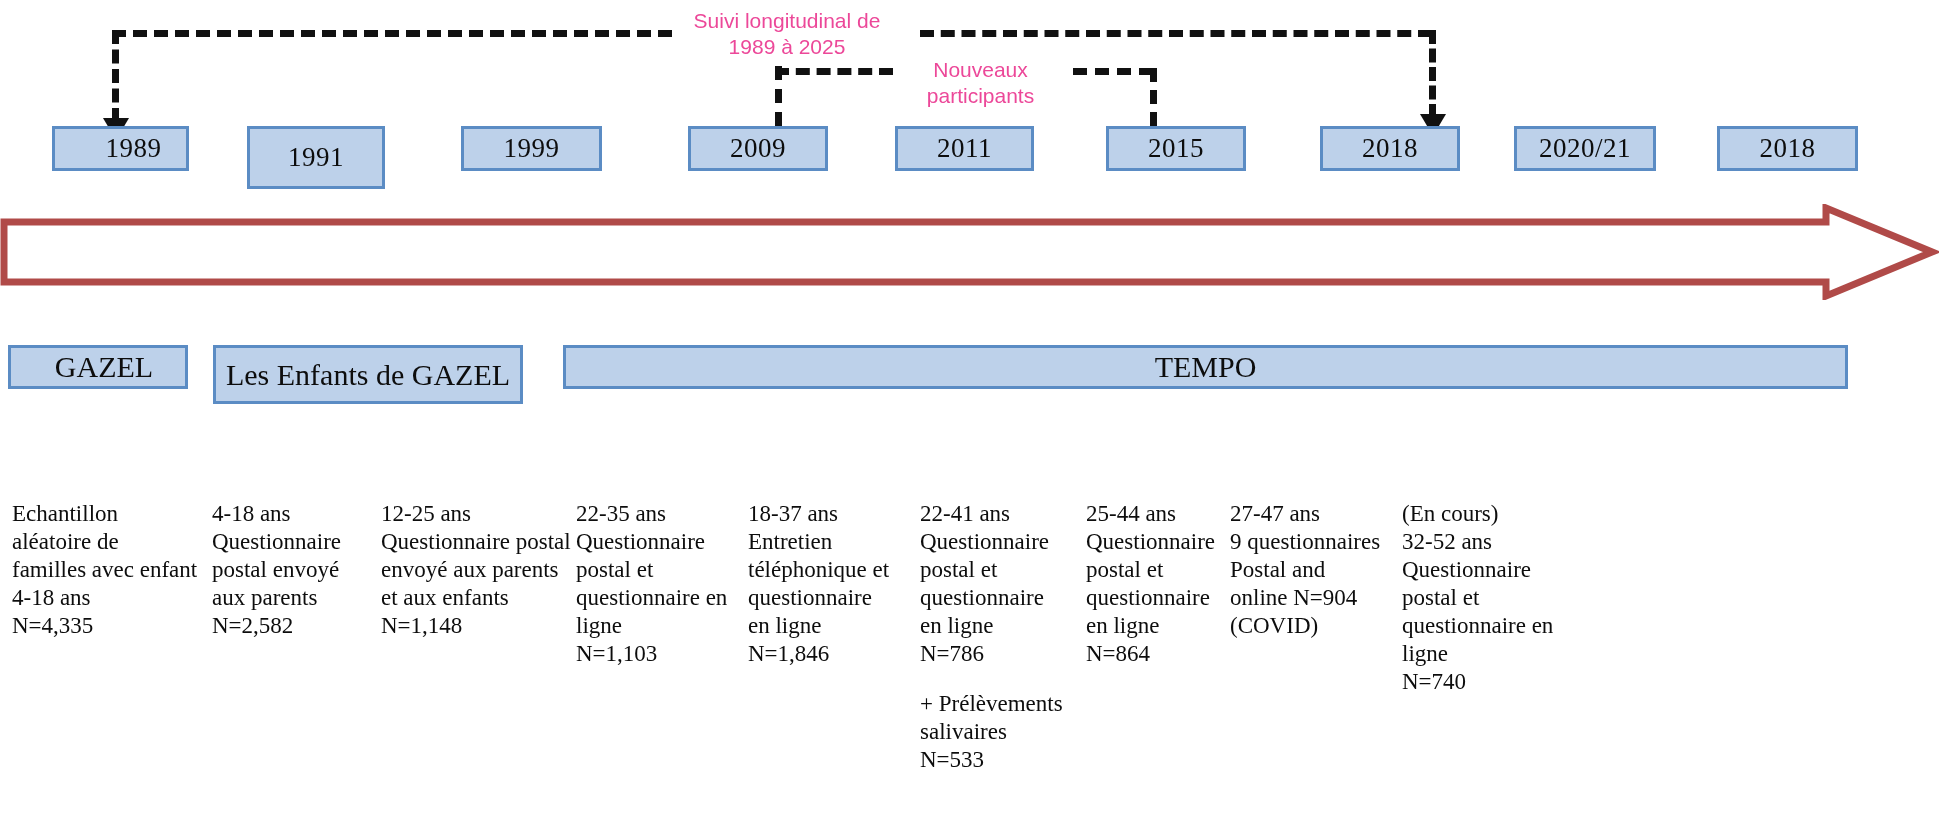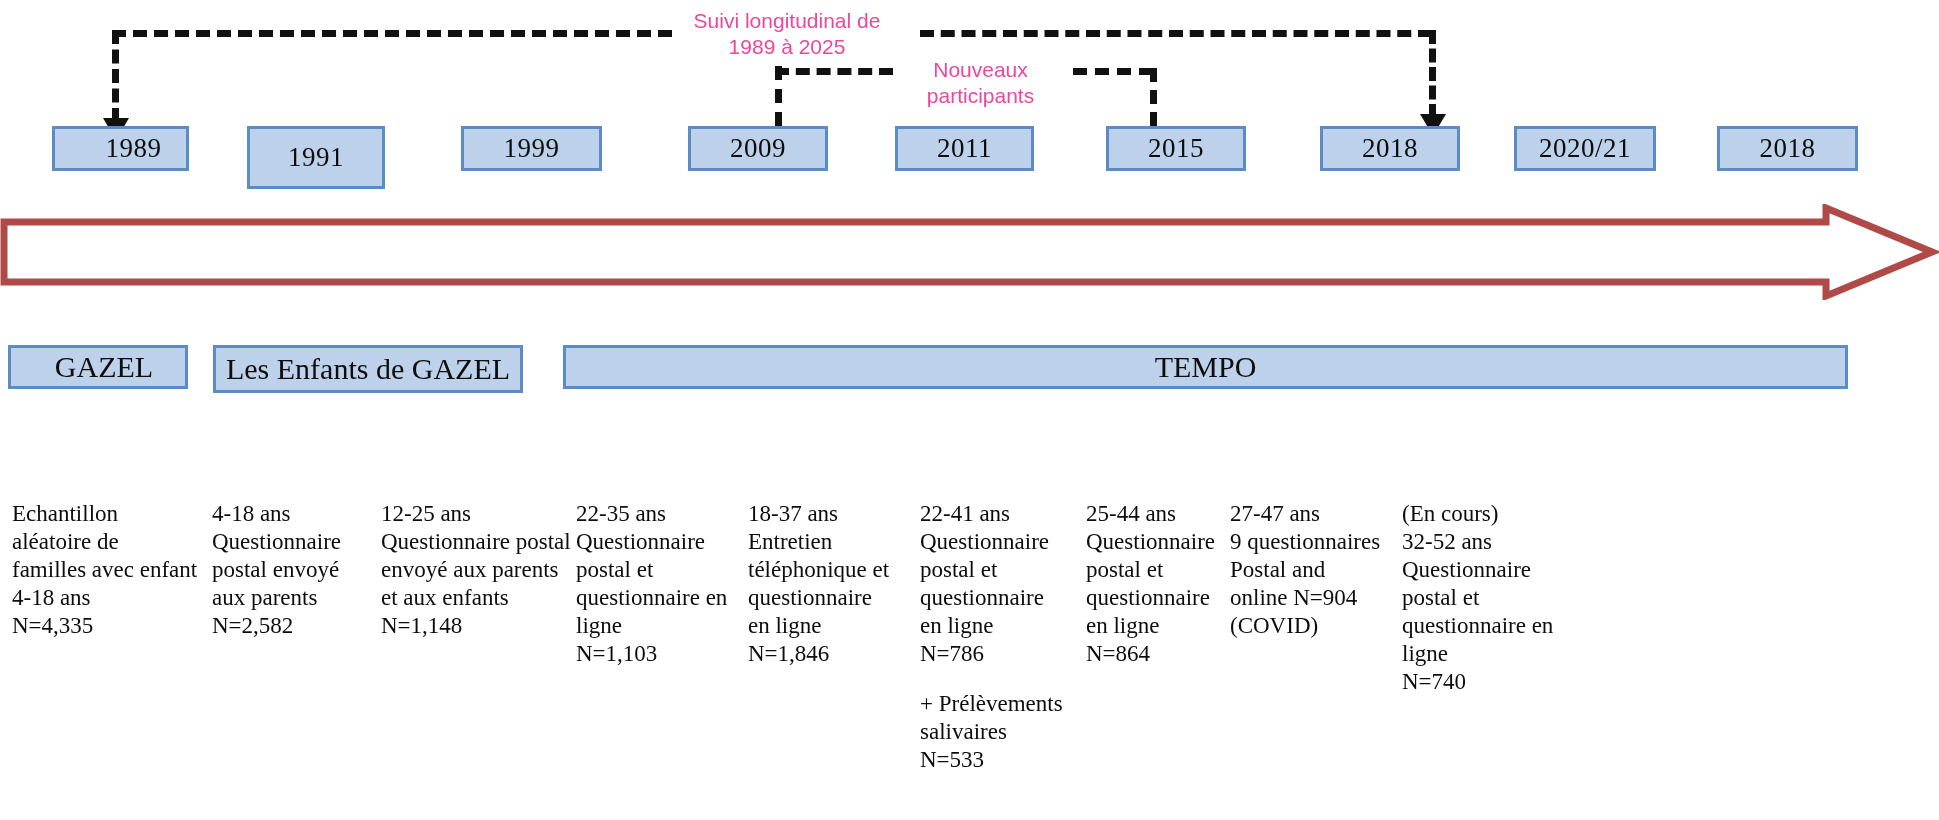--- a/index.html
+++ b/index.html
@@ -136,21 +136,21 @@
     </div>
 
   <div id="arrow-band">
     <svg width="1939" height="96" viewBox="0 0 1939 96" xmlns="http://www.w3.org/2000/svg">
       <path d="M 4 18 L 1826 18 L 1826 4 L 1932 48 L 1826 92 L 1826 78 L 4 78 Z" fill="#ffffff" stroke="#b04a48" stroke-width="7" stroke-linejoin="miter"></path>
     </svg>
   </div>
 
   <div id="study-boxes">
       <div class="study-box" style="left: 8px; top: 345px; width: 180px; height: 44px; padding-left: 12px;">GAZEL</div>
-      <div class="study-box" style="left: 213px; top: 345px; width: 310px; height: 48px;">Les Enfants de GAZEL</div>
+      <div class="study-box" style="left: 213px; top: 345px; width: 310px; height: 59px;">Les Enfants de GAZEL</div>
       <div class="study-box" style="left: 563px; top: 345px; width: 1285px; height: 44px;">TEMPO</div>
     </div>
 
   <div id="desc-columns">
       <div class="desc-col" style="left: 12px; top: 500px; width: 190px;"><div class="desc-block">Echantillon
 aléatoire de
 familles avec enfant
 4-18 ans
 N=4,335</div></div>
       <div class="desc-col" style="left: 212px; top: 500px; width: 165px;"><div class="desc-block">4-18 ans

